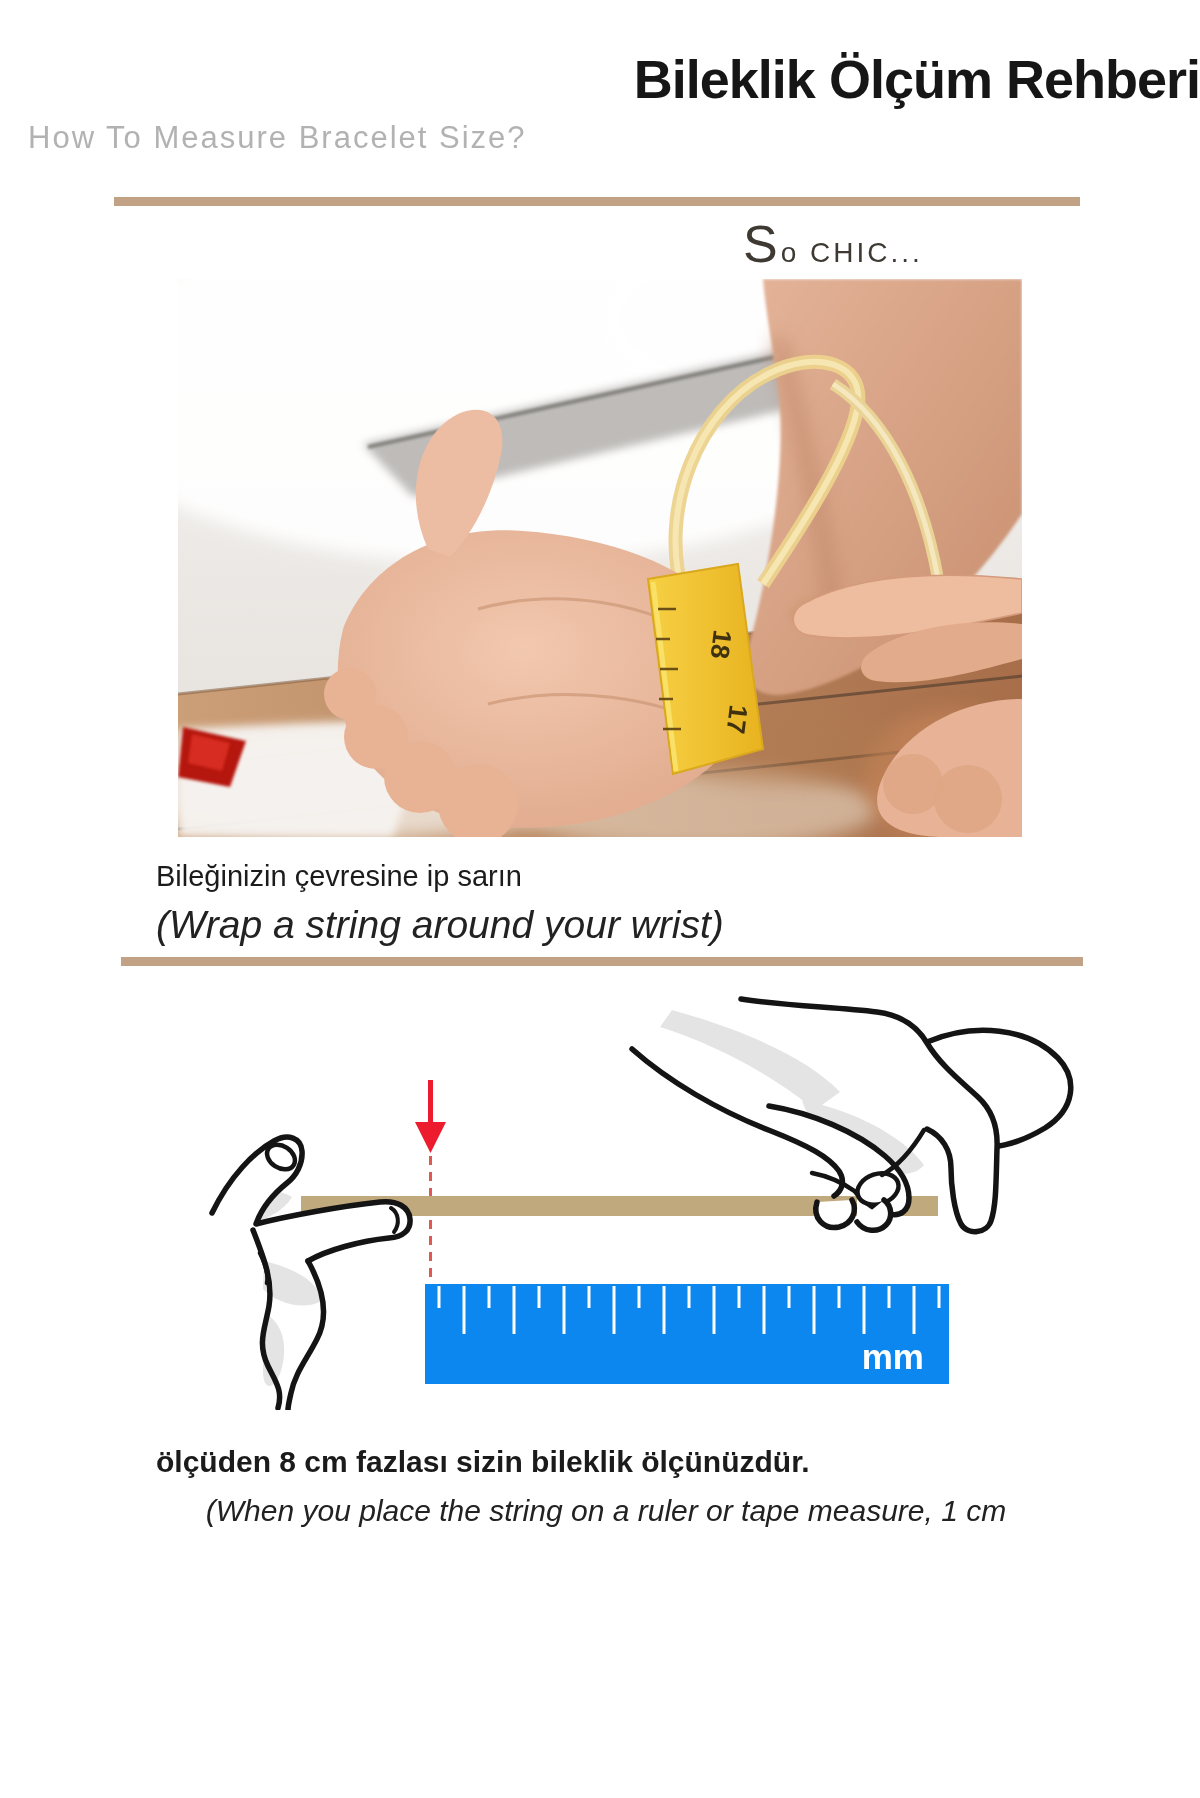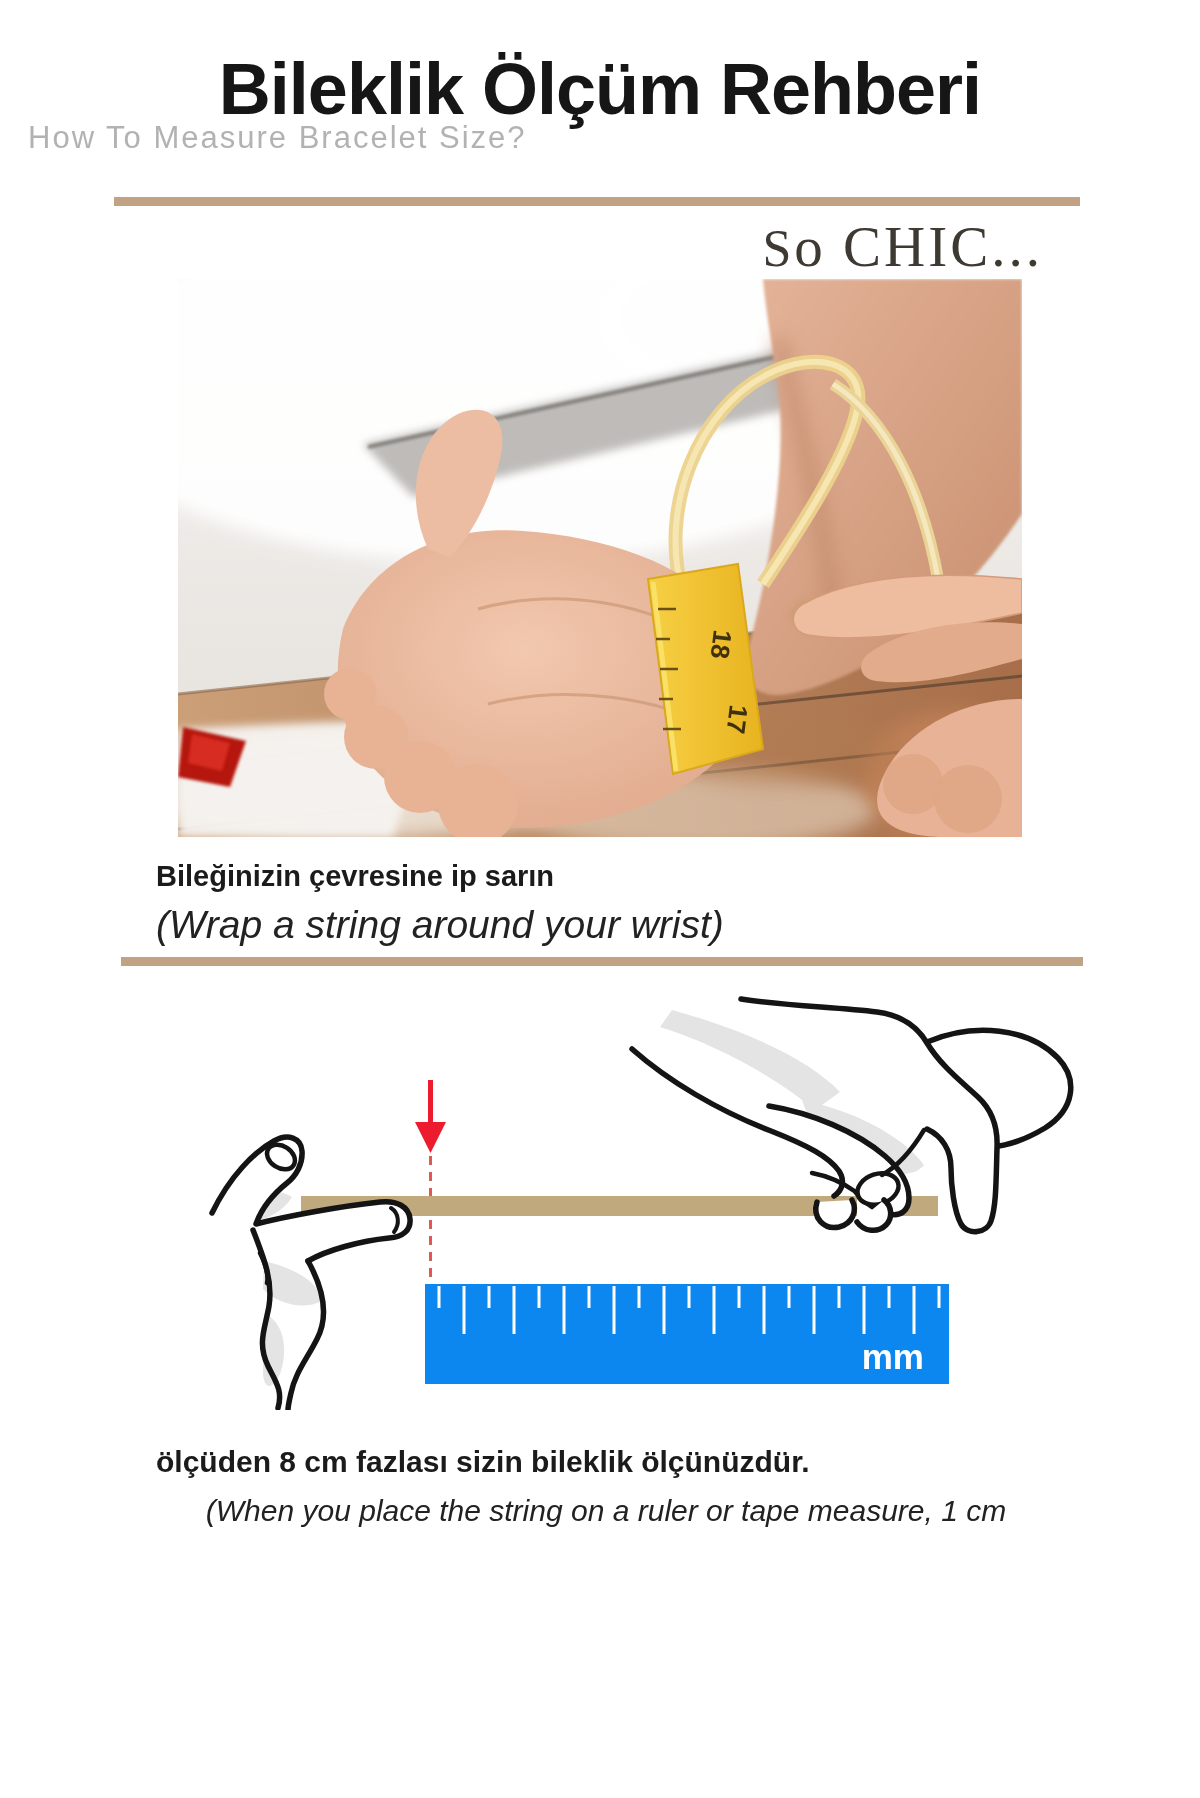--- a/index.html
+++ b/index.html
@@ -5,52 +5,51 @@
   html,body{margin:0;padding:0;background:#ffffff;}
   .page{
     position:relative;
     width:1200px;height:1798px;
     background:#ffffff;
     font-family:"Liberation Sans","DejaVu Sans",sans-serif;
     overflow:hidden;
   }
   .title{
     position:absolute;left:0;top:48px;width:1200px;
-    text-align:center;
-    font-size:72px;font-weight:800;letter-spacing:-1px;
+    text-align:right;
+    font-size:54px;font-weight:800;letter-spacing:-1px;
     color:#161616;
   }
   .subtitle{
     position:absolute;left:0;top:120px;width:1200px;
     text-align:left;
     font-size:31px;font-weight:400;letter-spacing:2px;
     color:#b2b2b2;
     padding-left:28px;
   }
   .divider{
     position:absolute;height:9px;background:#c2a284;
   }
   .divider.d1{left:114px;top:197px;width:966px;}
   .divider.d2{left:121px;top:957px;width:962px;}
   .logo{
     position:absolute;left:743px;top:214px;width:300px;
-    text-align:right;
-    font-family:Liberation Serif, serif;
-    font-size:57px;letter-spacing:3px;color:#3e3a33;
+    font-family:Liberation Sans, sans-serif;
+    font-size:28px;letter-spacing:3px;color:#3e3a33;
     white-space:nowrap;
   }
   .logo::first-letter{font-size:52px;}
   .photo{
     position:absolute;left:178px;top:279px;width:844px;height:558px;
     overflow:hidden;background:#ece9e6;
   }
   .photo svg{display:block;width:844px;height:558px;}
   .cap1-bold{
     position:absolute;left:156px;top:860px;width:900px;
-    font-size:29px;font-weight:700;color:#1b1b1b;
+    font-size:29px;font-weight:400;color:#1b1b1b;
   }
   .cap1-italic{
     position:absolute;left:156px;top:903px;width:900px;
     font-size:39px;font-style:italic;font-weight:400;color:#222222;
   }
   .illustration{
     position:absolute;left:112px;top:970px;width:1000px;height:440px;
   }
   .cap2{
     position:absolute;left:156px;top:1437px;width:900px;

